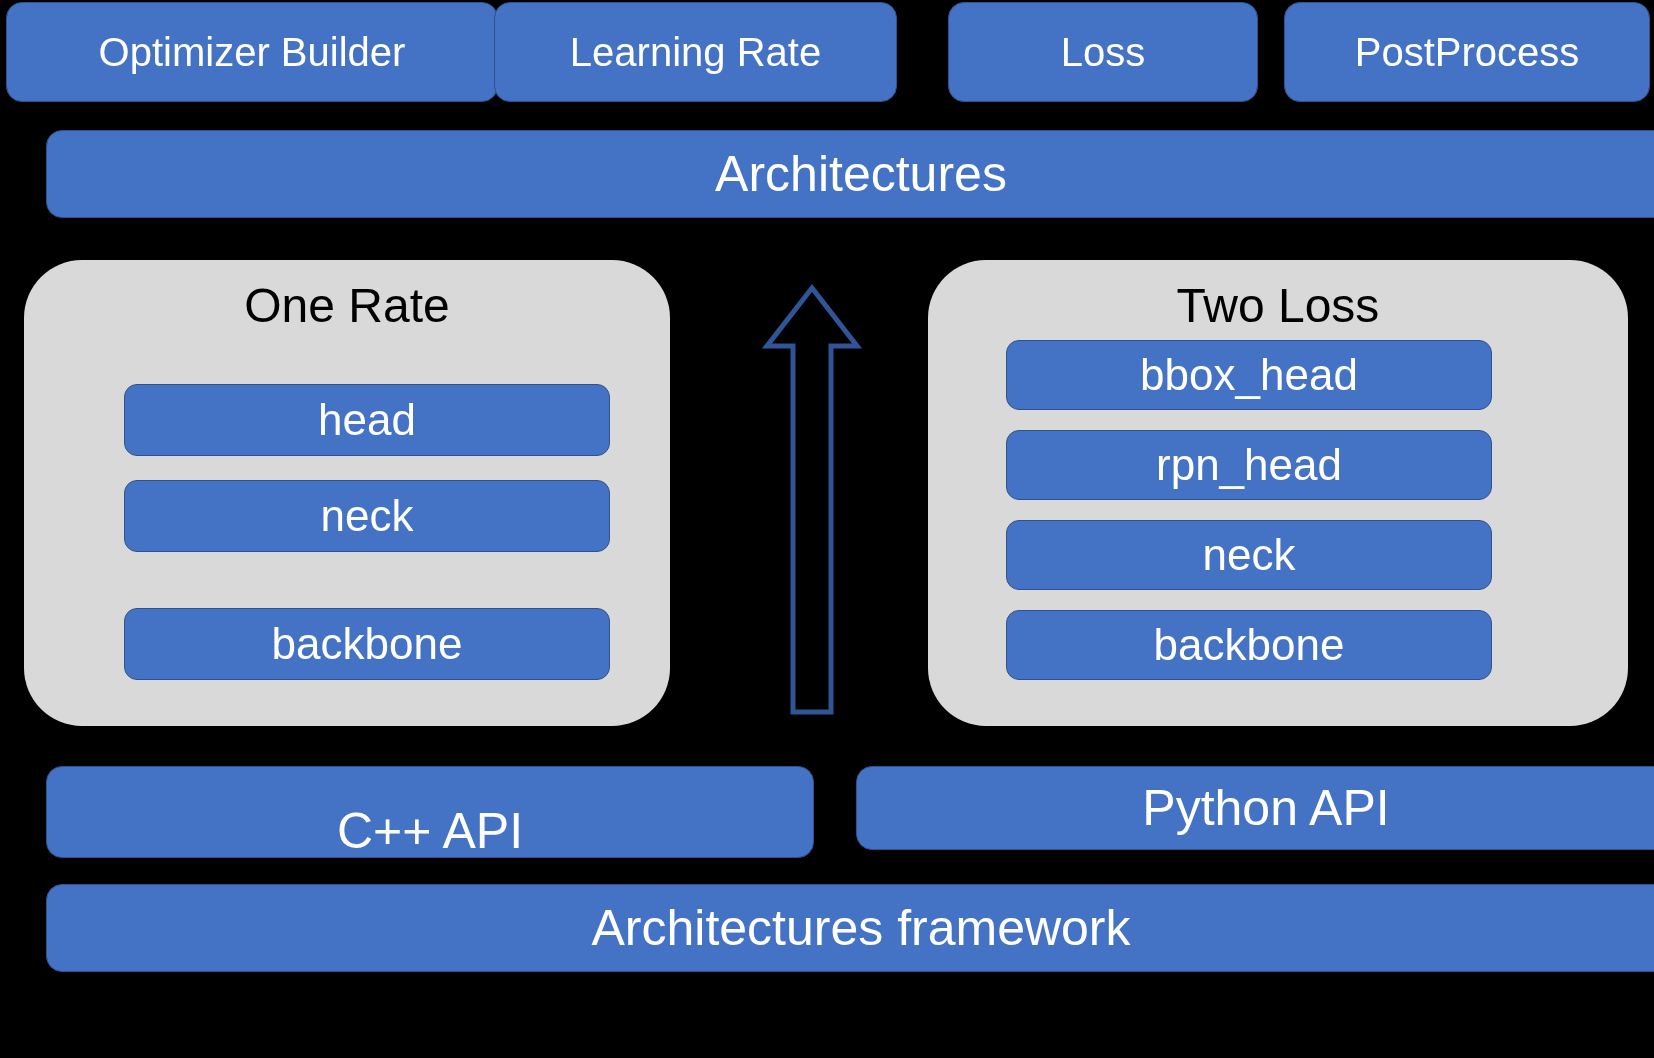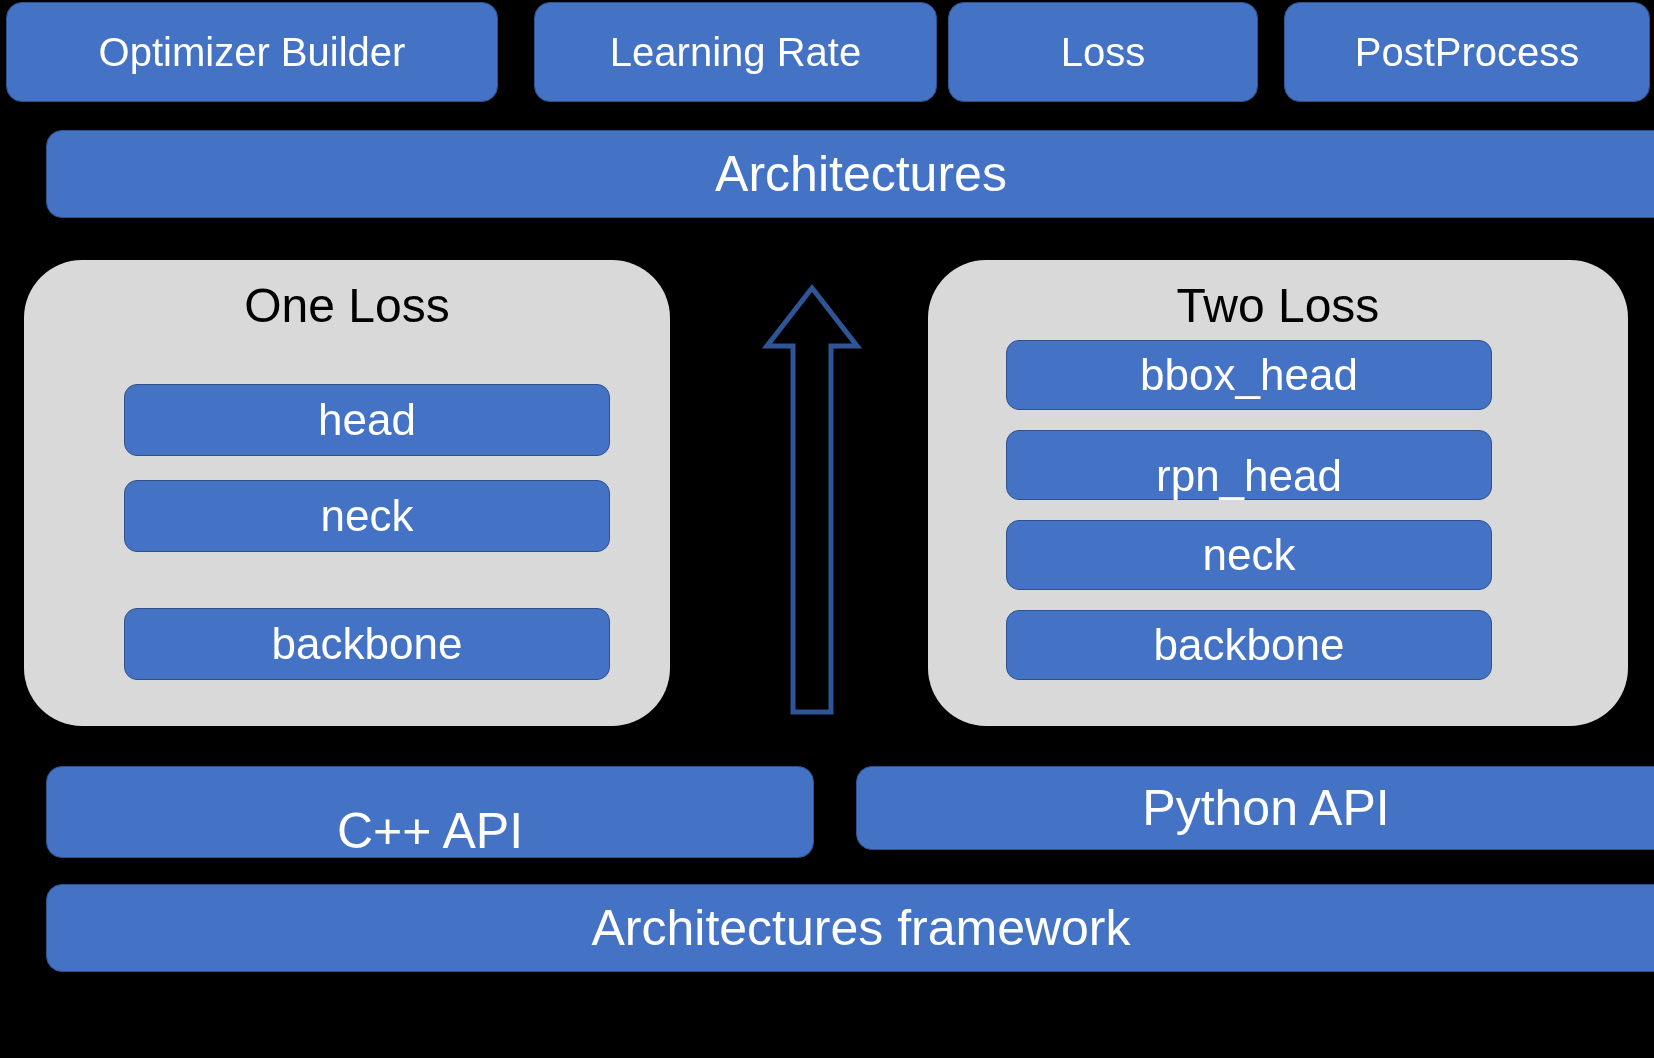--- a/index.html
+++ b/index.html
@@ -73,38 +73,38 @@
 </style>
 </head>
 <body>
 
 <div id="diagram">
 
   <div class="blue-box top-row-box" style="left:6px; width:492px;">
     <span>Optimizer Builder</span>
   </div>
 
-  <div class="blue-box top-row-box" style="left:534px; width:403px;align-items:center;">
+  <div class="blue-box top-row-box" style="left:494px; width:403px;align-items:center;">
     <span>Learning Rate</span>
   </div>
 
   <div class="blue-box top-row-box" style="left:948px; width:310px;">
     <span>Loss</span>
   </div>
 
   <div class="blue-box top-row-box" style="left:1284px; width:366px;">
     <span>PostProcess</span>
   </div>
 
   <div class="blue-box wide-bar" style="left:14px; top:130px; width:1630px; height:88px;">
     <span>Architectures</span>
   </div>
 
   <div class="stage-panel" style="left:24px; top:260px; width:646px; height:466px;">
-    <div class="stage-title" style="top:22px;">One Loss</div>
+    <div class="stage-title" style="top:22px;">One Rate</div>
   </div>
 
   <div class="blue-box inner-box" style="left:124px; top:352px; width:486px; height:72px;margin-top:32px;">
     <span>head</span>
   </div>
 
   <div class="blue-box inner-box" style="left:124px; top:480px; width:486px; height:72px;">
     <span>neck</span>
   </div>
 
@@ -119,21 +119,21 @@
   </div>
 
   <div class="stage-panel" style="left:928px; top:260px; width:700px; height:466px;">
     <div class="stage-title" style="top:22px;">Two Loss</div>
   </div>
 
   <div class="blue-box inner-box" style="left:1006px; top:340px; width:486px; height:70px;">
     <span>bbox_head</span>
   </div>
 
-  <div class="blue-box inner-box" style="left:1006px; top:430px; width:486px; height:70px;align-items:flex-end;">
+  <div class="blue-box inner-box" style="left:1006px; top:430px; width:486px; height:70px;">
     <span>rpn_head</span>
   </div>
 
   <div class="blue-box inner-box" style="left:1006px; top:520px; width:486px; height:70px;">
     <span>neck</span>
   </div>
 
   <div class="blue-box inner-box" style="left:1006px; top:610px; width:486px; height:70px;">
     <span>backbone</span>
   </div>

